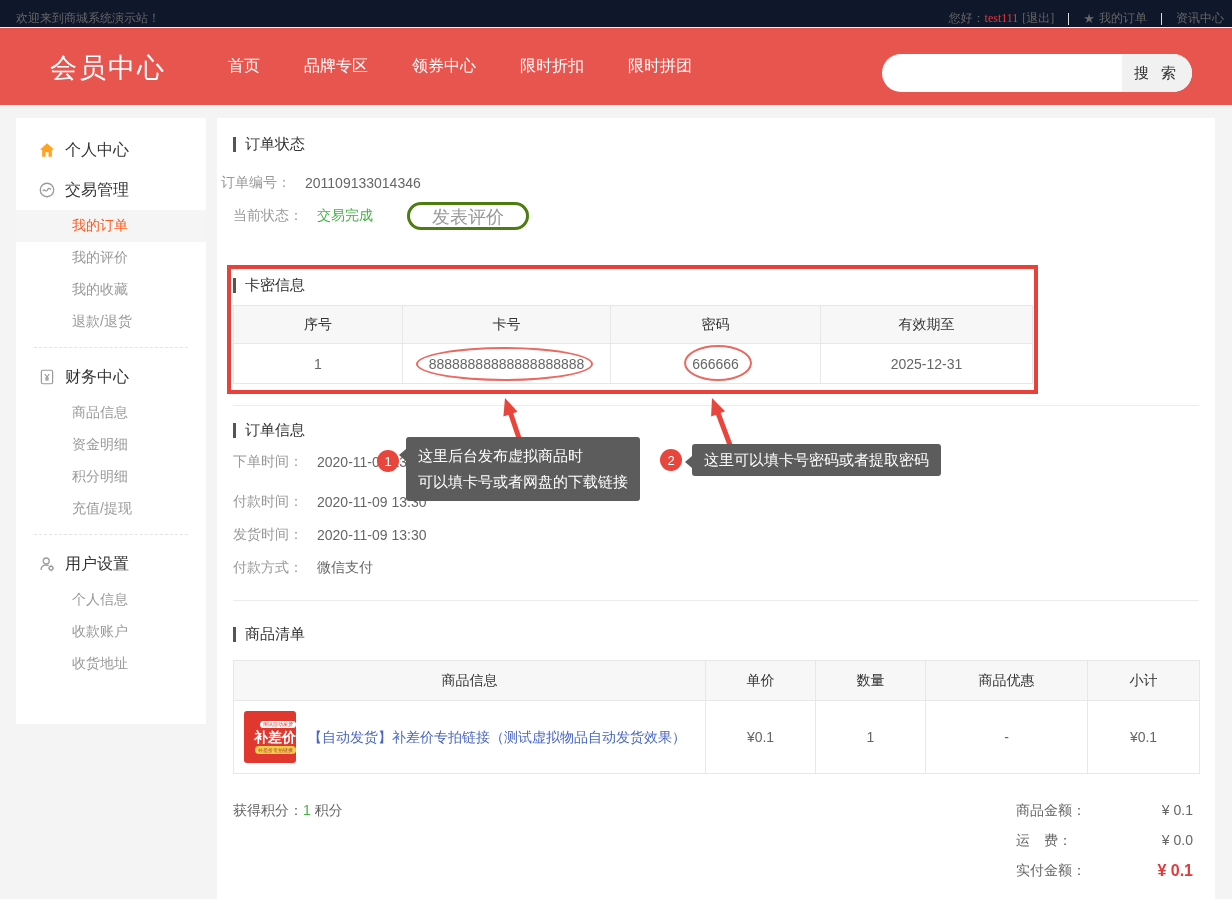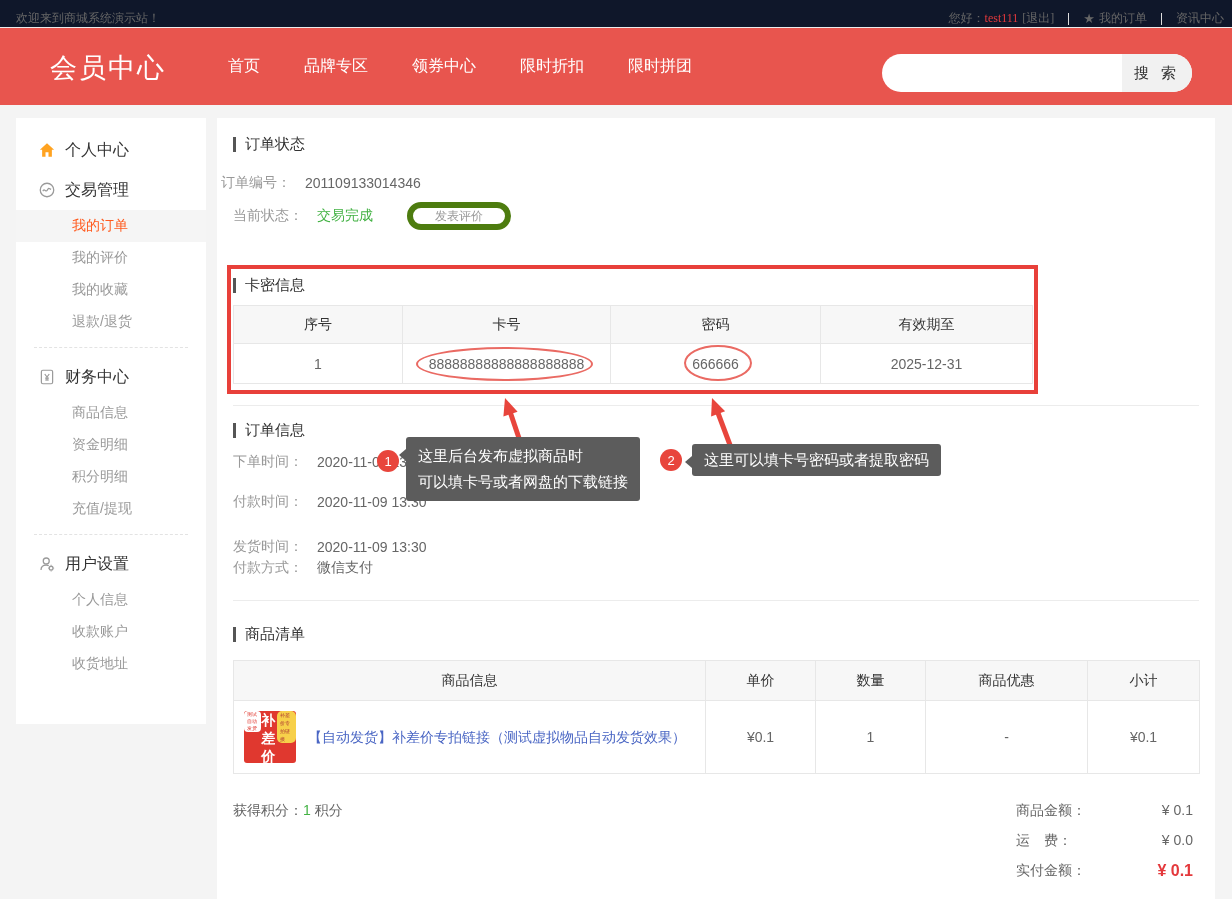--- a/index.html
+++ b/index.html
@@ -43,37 +43,37 @@
   
   .main { position:absolute; left:217px; top:118px; width:998px; height:781px; background:#fff; }
   .sec-title { position:absolute; display:flex; align-items:center; gap:9px;
     font-size:15px; color:#333; }
   .sec-title .bar { width:3px; height:15px; background:#555; }
   .kv { position:absolute; display:flex; align-items:center; font-size:14px; }
   .kv .k { color:#999; margin-right:14px; }
   .kv .v { color:#666; }
   .kv .v.green { color:#43b244; }
   .review-btn { margin-left:34px; height:28px; padding:0 22px; background:#fff;
-    border:6px solid #4d7c0f; border-radius:14px; color:#999; font-size:12px; cursor:pointer; }
+    border:3px solid #4d7c0f; border-radius:14px; color:#999; font-size:18px; cursor:pointer; }
   .hdiv { position:absolute; left:16px; width:966px; height:1px; background:#ececec; }
 
   
   table { border-collapse:collapse; font-size:14px; }
   .card-table { position:absolute; left:16px; top:187px; }
   .card-table th, .card-table td { border:1px solid #e7e7e7; text-align:center; }
   .card-table th { background:#f7f7f7; color:#333; font-weight:normal; height:38px; }
   .card-table td { height:40px; color:#666; }
 
   .prod-table { position:absolute; left:16px; top:542px; }
   .prod-table th, .prod-table td { border:1px solid #e7e7e7; text-align:center; }
   .prod-table th { background:#f7f7f7; color:#333; font-weight:normal; height:40px; }
   .prod-table td { height:73px; color:#666; }
   .prod-cell { display:flex; align-items:center; text-align:left; padding:10px; gap:12px; }
   .prod-img { width:52px; height:52px; background:#e0382f; border-radius:3px; color:#fff;
-    display:flex; flex-direction:row; align-items:flex-start; justify-content:center;
+    display:flex; flex-direction:column; align-items:flex-end; justify-content:center;
     flex-shrink:0; cursor:pointer; overflow:hidden; }
   .prod-img .t { font-size:5px; background:#fff; color:#e0382f; border-radius:4px; padding:0 3px; line-height:7px; }
   .prod-img .m { font-size:14px; font-weight:bold; line-height:18px; }
   .prod-img .b { font-size:5px; background:#f7d04a; color:#a33; border-radius:5px; padding:0 3px; line-height:8px; }
   .prod-link { color:#4a66c4; font-size:14px; line-height:21px; text-decoration:none; cursor:pointer; }
 
   
   .points { position:absolute; left:16px; top:684px; font-size:14px; color:#666; }
   .points .g { color:#43b244; }
   .sum-row { position:absolute; left:700px; width:276px; display:flex; font-size:14px; color:#666; }
@@ -231,21 +231,21 @@
       <span>订单信息</span>
     </div>
     <div class="kv" style="left:16px; top:335px;">
       <span class="k">下单时间：</span>
       <span class="v">2020-11-09 13:30</span>
     </div>
     <div class="kv" style="left:16px; top:375px;">
       <span class="k">付款时间：</span>
       <span class="v">2020-11-09 13:30</span>
     </div>
-    <div class="kv" style="left:16px; top:420px;">
+    <div class="kv" style="left:16px; top:408px;">
       <span class="k">发货时间：</span>
       <span class="v">2020-11-09 13:30</span>
     </div>
     <div class="kv" style="left:16px; top:441px;">
       <span class="k">付款方式：</span>
       <span class="v">微信支付</span>
     </div>
 
     <div class="hdiv" style="top:482px;"></div>
 

